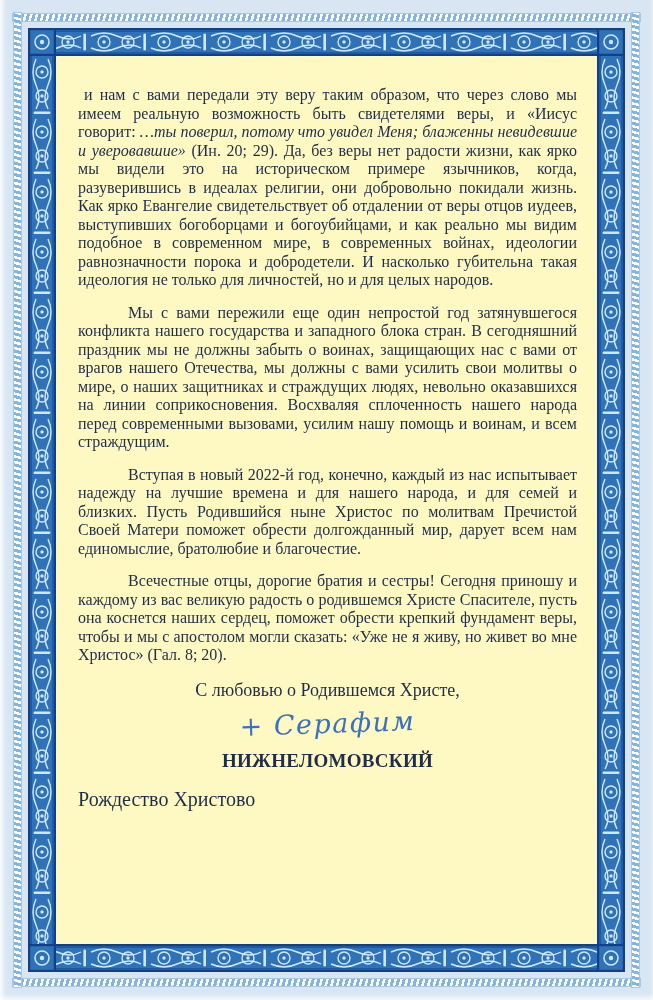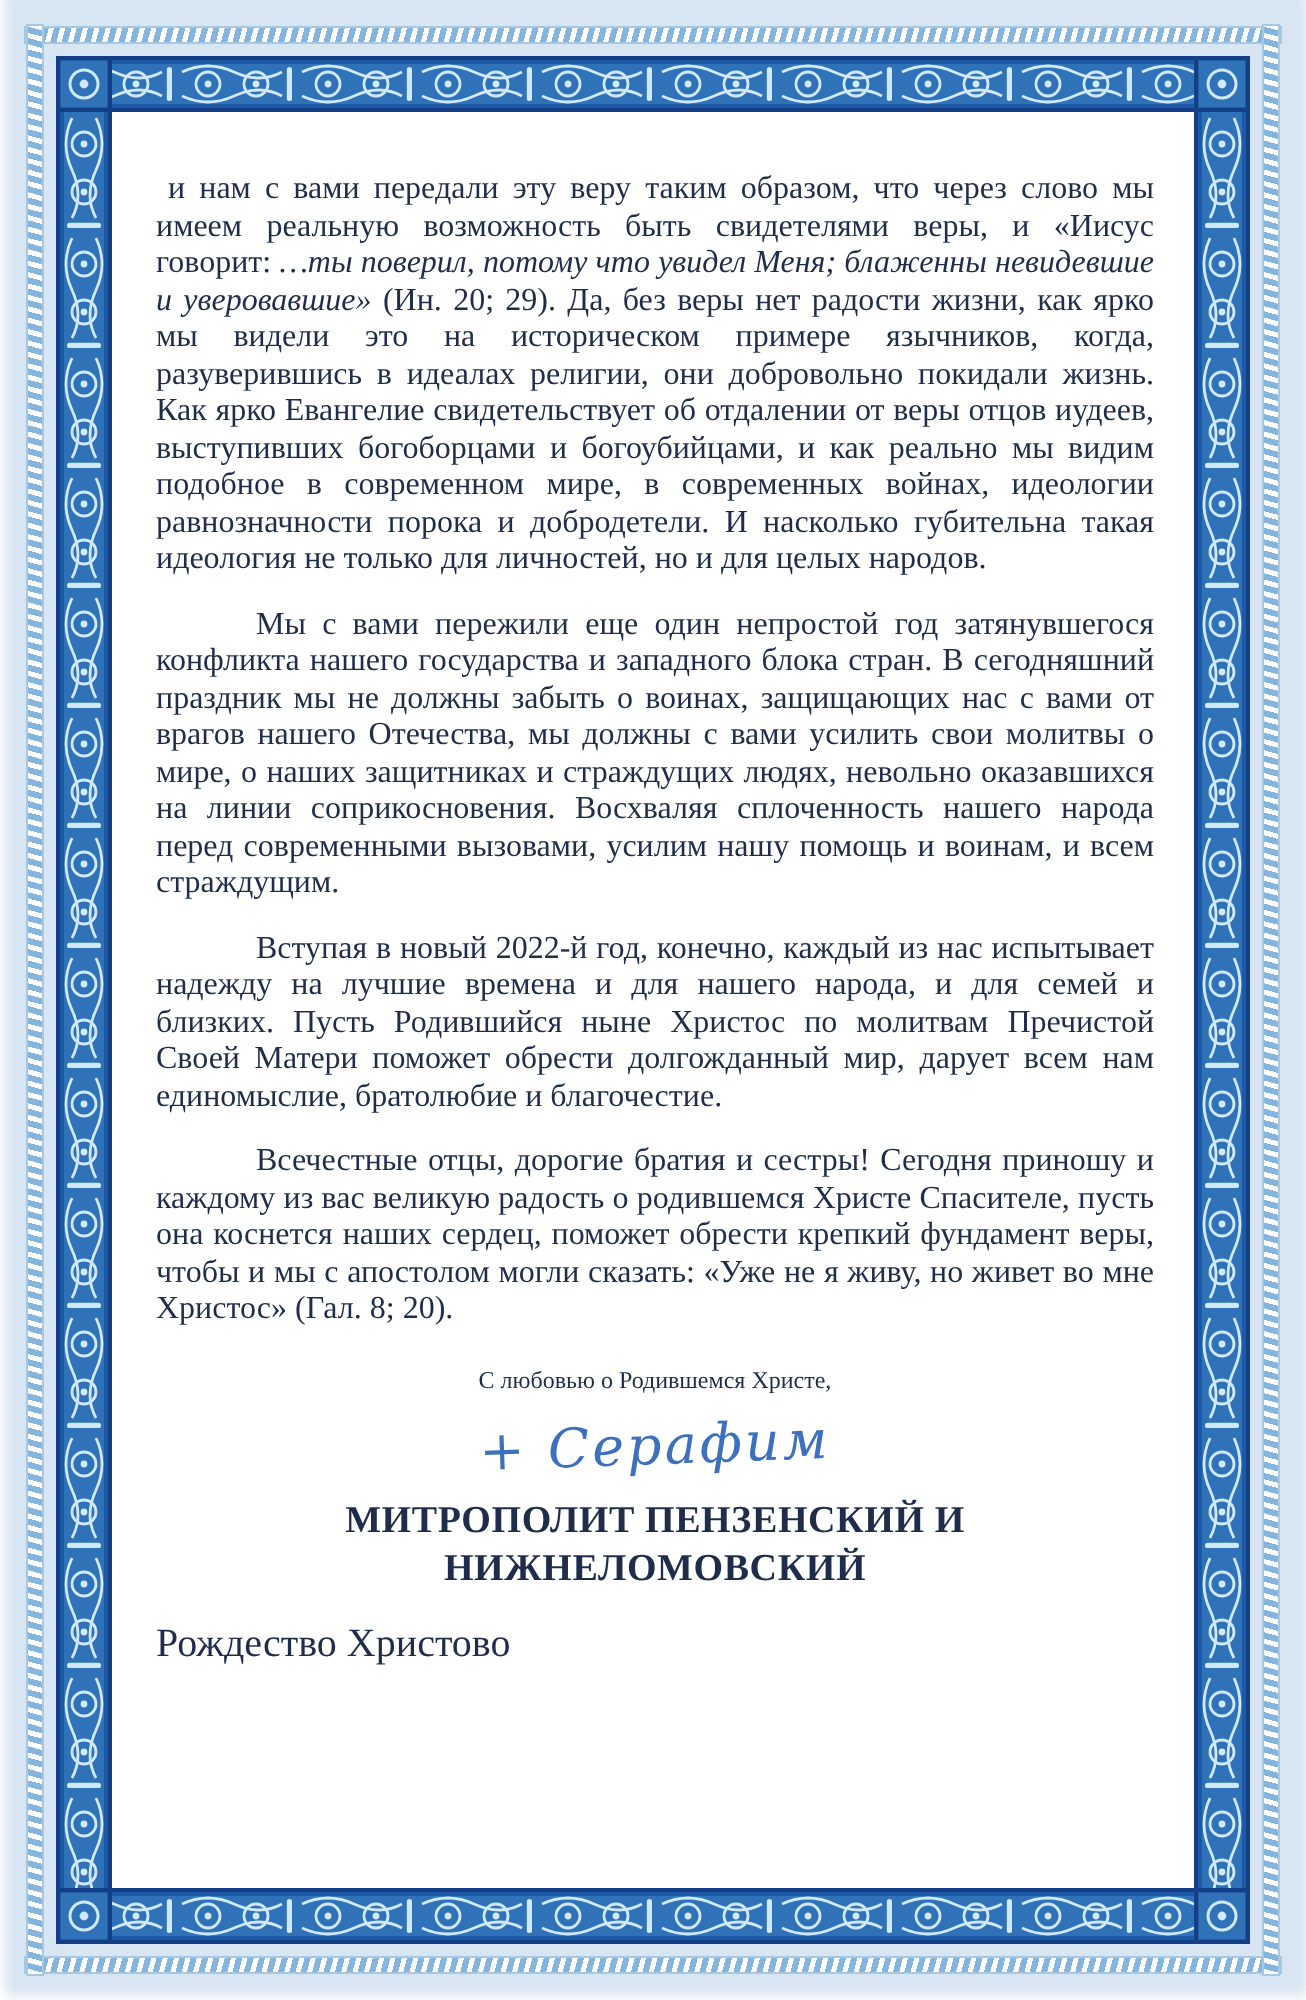--- a/index.html
+++ b/index.html
@@ -33,37 +33,37 @@
   .band .b-left{left:0;top:28px;}
   .band .b-right{right:0;top:28px;}
   .band .b-c{width:28px;height:28px;}
   .band .c-tl{left:0;top:0;}
   .band .c-tr{right:0;top:0;}
   .band .c-bl{left:0;bottom:0;}
   .band .c-br{right:0;bottom:0;}
   
   .field{
     position:absolute;left:56px;top:56px;right:56px;bottom:56px;
-    background:#ffffff;
+    background:#fef9c3;
   }
   .content{
     position:absolute;left:22px;right:20px;top:30px;
     color:#1f2c4a;
     font-size:16px;line-height:18.5px;
   }
   .content p{
     margin:0 0 14px 0;
     text-align:justify;
     text-justify:inter-word;
   }
   .content p.ind-small{text-indent:6px;}
   .content p.ind-normal{text-indent:50px;}
   .content .it{font-style:italic;}
   .closing{
-    text-align:center;font-size:12px;margin-top:16px;
+    text-align:center;font-size:18px;margin-top:16px;
   }
   .signature{
     text-align:center;
     font-family:"DejaVu Serif","Liberation Serif",serif;
     font-style:italic;
     color:#3d71bd;
     font-size:27px;
     letter-spacing:1.5px;
     transform:rotate(-2deg);
     margin-top:6px;
@@ -606,21 +606,20 @@
           <p class="ind-normal"><span>Мы с вами пережили еще один непростой год затянувшегося конфликта нашего государства и западного блока стран. В сегодняшний праздник мы не должны забыть о воинах, защищающих нас с вами от врагов нашего Отечества, мы должны с вами усилить свои молитвы о мире, о наших защитниках и страждущих людях, невольно оказавшихся на линии соприкосновения. Восхваляя сплоченность нашего народа перед современными вызовами, усилим нашу помощь и воинам, и всем страждущим.</span></p>
           <p class="ind-normal"><span>Вступая в новый 2022-й год, конечно, каждый из нас испытывает надежду на лучшие времена и для нашего народа, и для семей и близких. Пусть Родившийся ныне Христос по молитвам Пречистой Своей Матери поможет обрести долгожданный мир, дарует всем нам единомыслие, братолюбие и благочестие.</span></p>
           <p class="ind-normal"><span>Всечестные отцы, дорогие братия и сестры! Сегодня приношу и каждому из вас великую радость о родившемся Христе Спасителе, пусть она коснется наших сердец, поможет обрести крепкий фундамент веры, чтобы и мы с апостолом могли сказать: «Уже не я живу, но живет во мне Христос» (Гал. 8; 20).</span></p>
         </div>
 
       <div class="closing">С любовью о Родившемся Христе,</div>
 
       <div class="signature">+ Серафим</div>
 
       <div class="metropolitan">
-        <div>МИТРОПОЛИТ ПЕНЗЕНСКИЙ И</div>
         <div>НИЖНЕЛОМОВСКИЙ</div>
       </div>
 
       <div class="dateblock">
         <div>Рождество Христово</div>
       </div>
 
     </div>
   </div>
 </div>

